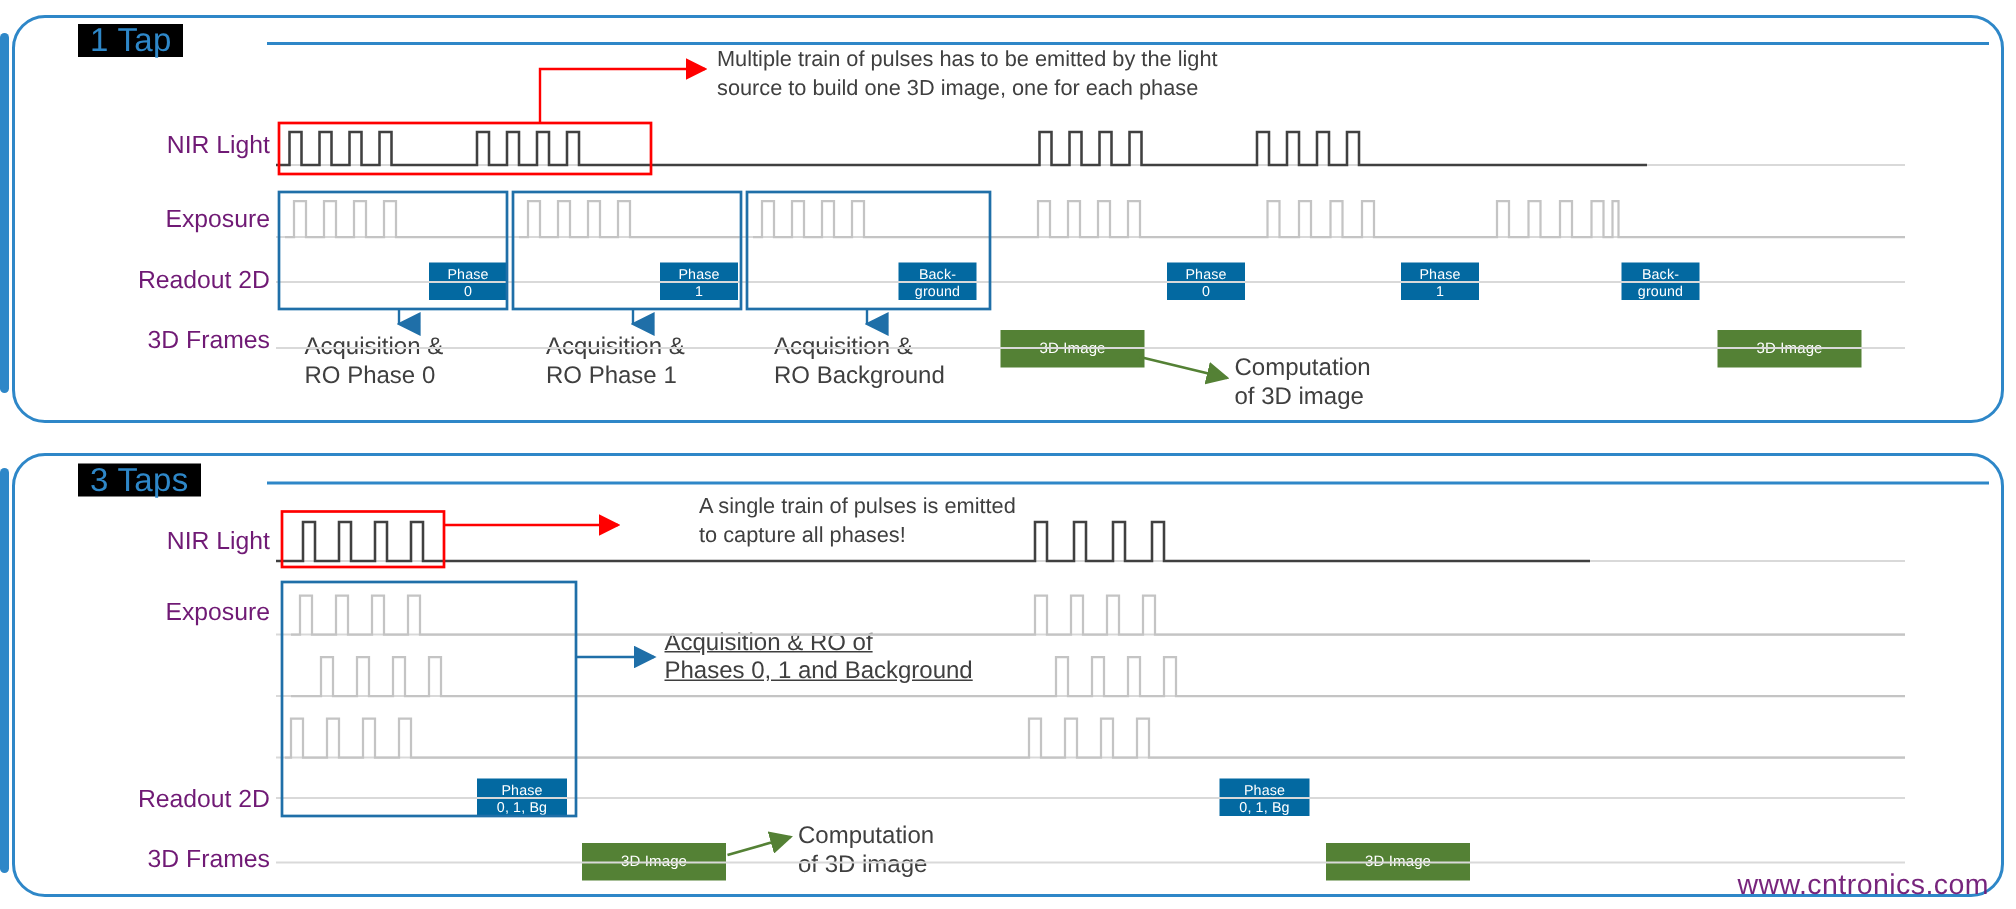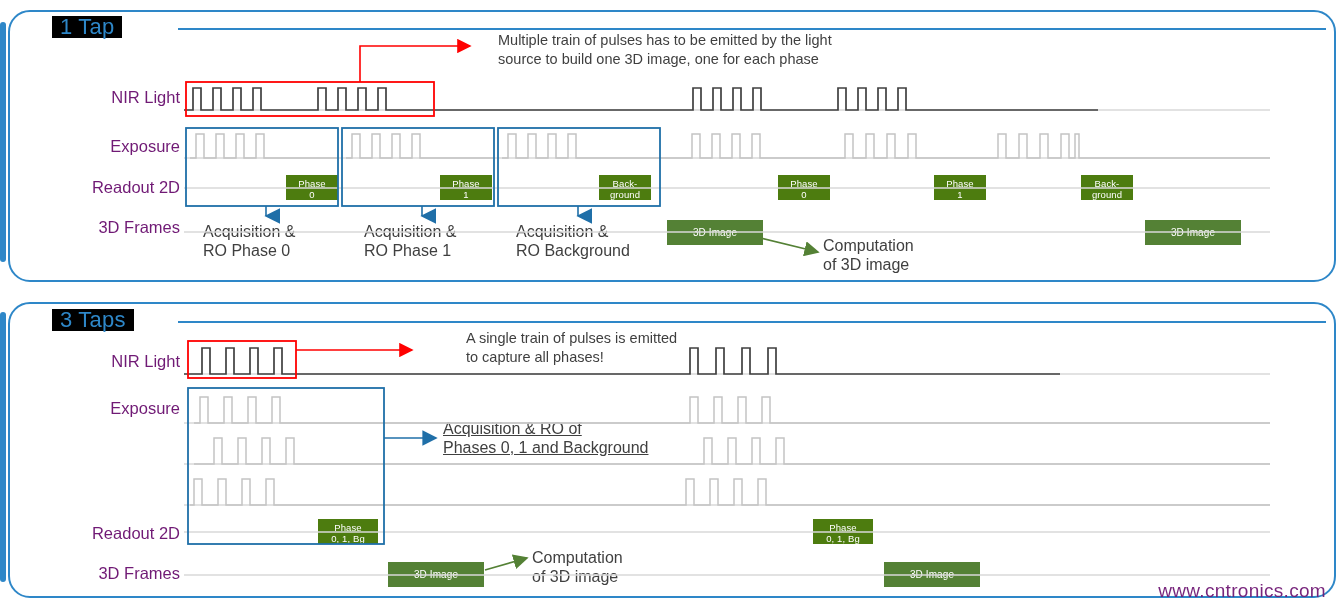--- a/index.html
+++ b/index.html
@@ -18,21 +18,21 @@
   .title-rule{position:absolute;height:0;border-top:2px solid #2E87C8;}
 
   .row-label{position:absolute;font-size:16.5px;color:#701a75;white-space:nowrap;
              text-align:right;}
 
   .svg-layer{position:absolute;left:0;top:0;width:1344px;height:606px;
              pointer-events:none;}
 
   .tagbox{position:absolute;box-sizing:border-box;color:#fff;text-align:center;
           font-size:9.5px;line-height:11px;padding-top:3px;letter-spacing:.1px;}
-  .tagbox.blue{background:#4d7c0f;}
+  .tagbox.blue{background:#0369a1;}
   .tagbox.green{background:#548135;}
   .tagbox.green.big{font-size:10px;padding-top:0;display:flex;align-items:center;justify-content:center;}
 
   .note{position:absolute;font-size:14.5px;line-height:19px;color:#3f3f3f;white-space:pre-line;}
   .small-cap{position:absolute;font-size:16px;line-height:19px;color:#3f3f3f;white-space:pre-line;}
 
   .watermark{position:absolute;right:18px;bottom:4px;color:#701a75;font-size:19px;
              letter-spacing:.3px;opacity:.95;}
   .leftbar{position:absolute;left:0;top:22px;width:6px;height:240px;background:#2E87C8;border-radius:3px;}
   .leftbar2{position:absolute;left:0;top:312px;width:6px;height:270px;background:#2E87C8;border-radius:3px;}
@@ -46,21 +46,21 @@
 <div class="panel" id="panel-1tap"></div>
 
 <div class="panel-title" style="left:52px;top:16px;">1 Tap</div>
 <div class="title-rule" style="left:178px;top:28px;width:1148px;"></div>
 
 <div class="row-label" style="left:40px;top:88px;width:140px;">NIR Light</div>
 <div class="row-label" style="left:40px;top:137px;width:140px;">Exposure</div>
 <div class="row-label" style="left:40px;top:178px;width:140px;">Readout 2D</div>
 <div class="row-label" style="left:40px;top:218px;width:140px;">3D Frames</div>
 
-<div class="note" style="left:478px;top:31px;margin-left:20px;">Multiple train of pulses has to be emitted by the light
+<div class="note" style="left:478px;top:31px;">Multiple train of pulses has to be emitted by the light
 source to build one 3D image, one for each phase</div>
 
 <div class="tagbox blue" style="left:286px;top:175px;width:52px;height:25px;">
   <div>Phase</div>
   <div>0</div>
 </div>
 <div class="tagbox blue" style="left:440px;top:175px;width:52px;height:25px;">
   <div>Phase</div>
   <div>1</div>
 </div>

